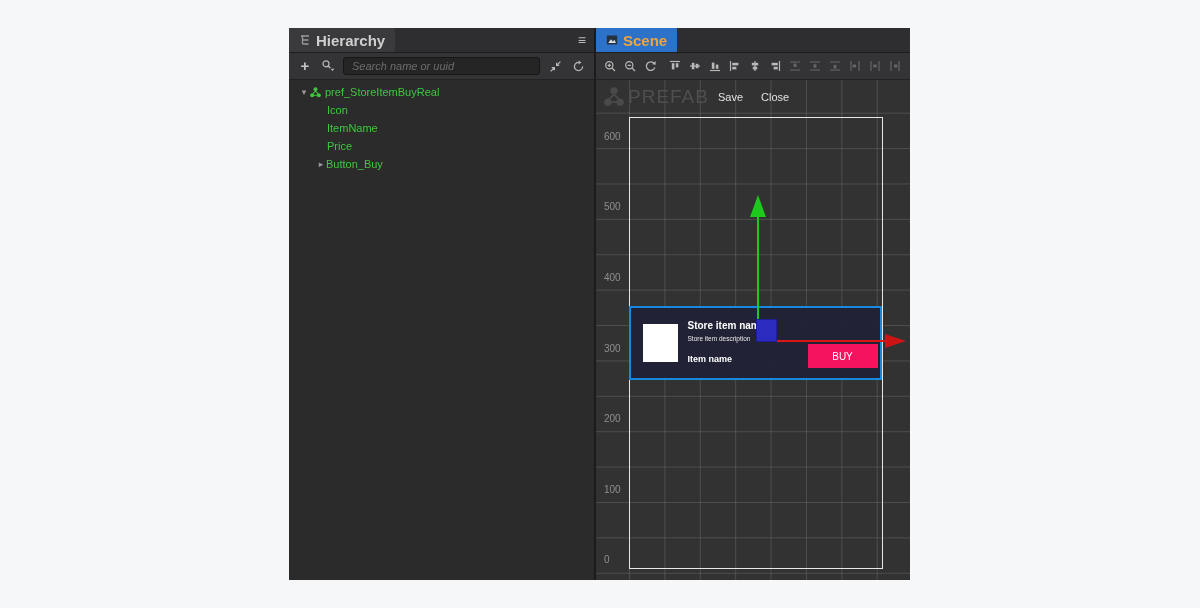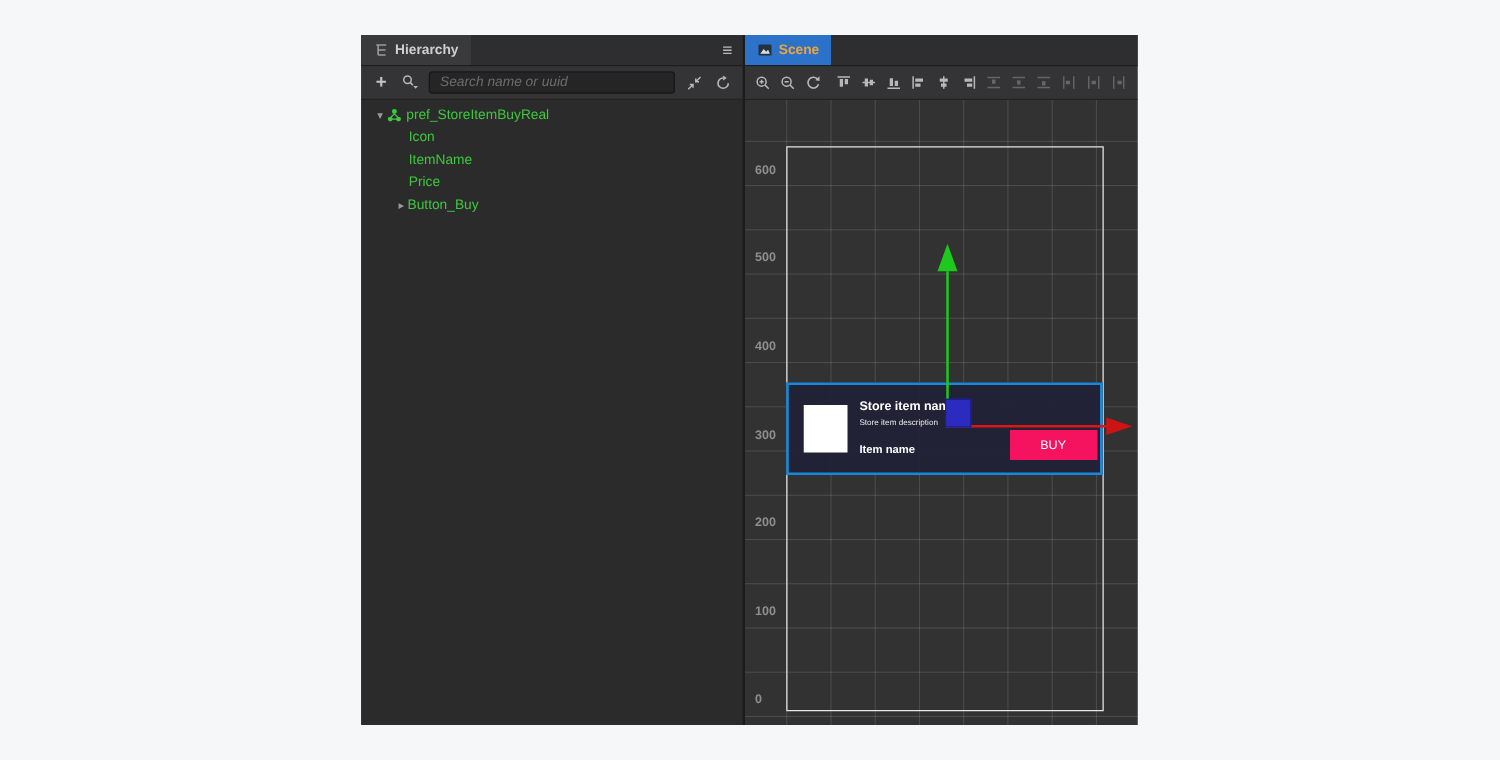--- a/index.html
+++ b/index.html
@@ -5,21 +5,21 @@
   * { margin:0; padding:0; box-sizing:border-box; }
   html,body { width:1200px; height:608px; }
   body { background:#f6f7f8; font-family:"Liberation Sans", sans-serif; overflow:hidden; }
 
   .editor { position:absolute; left:289px; top:28px; width:621px; height:552px; display:flex; }
 
   
   .hier { width:307px; height:552px; background:#2b2b2b; border-right:2px solid #1b1b1b; display:flex; flex-direction:column; }
 
   .tabbar { height:25px; background:#29292b; display:flex; align-items:stretch; border-bottom:1px solid #1d1d1d; flex:none; }
-  .tab { display:flex; align-items:center; gap:5px; padding:0 10px; font-size:11px; font-weight:bold; color:#cfcfcf; background:#3a3a3c; cursor:pointer; }
+  .tab { display:flex; align-items:center; gap:5px; padding:0 10px; font-size:15px; font-weight:bold; color:#cfcfcf; background:#3a3a3c; cursor:pointer; }
   .tabbar-rest { flex:1; background:#2e2e30; display:flex; align-items:center; justify-content:flex-end; padding-right:8px; }
   .menu-btn { color:#b8b8b8; font-size:14px; line-height:1; cursor:pointer; }
 
   .toolbar { height:27px; background:#343436; border-bottom:1px solid #222; display:flex; align-items:center; flex:none; }
   .hier .toolbar { padding:0 8px; gap:7px; }
   .tb-icon { display:flex; align-items:center; justify-content:center; width:16px; height:16px; flex:none; cursor:pointer; }
   .plus { color:#c4c4c4; font-size:15px; font-weight:bold; line-height:14px; }
   .search-input { flex:1; height:18px; background:#252525; border:1px solid #171717; border-radius:3px; color:#bbb; font-size:11px; font-style:italic; padding:0 8px; outline:none; font-family:"Liberation Sans", sans-serif; }
   .search-input::placeholder { color:#6d6d6d; font-style:italic; }
 
@@ -40,21 +40,21 @@
 
   .viewport { position:relative; flex:1; overflow:hidden; background-color:#323232;
     background-image:
       linear-gradient(to right, rgba(255,255,255,0.13) 1px, transparent 1px),
       linear-gradient(to bottom, rgba(255,255,255,0.13) 1px, transparent 1px);
     background-size:35.4px 35.4px, 35.4px 35.4px;
     background-position:33px 0px, 0px 32.7px; }
 
   .canvas-frame { position:absolute; left:33px; top:36.5px; width:254px; height:452.5px; border:1.5px solid #e6e6e6; }
 
-  .ruler-label { position:absolute; left:8px; color:#8f8f8f; font-size:10px; line-height:12px;font-weight:bold; }
+  .ruler-label { position:absolute; left:8px; color:#8f8f8f; font-size:10px; line-height:12px; }
 
   .prefab-bar { position:absolute; left:6px; top:4px; height:26px; display:flex; align-items:center; }
   .prefab-mark-icon { width:24px; height:24px; color:#4a4a4a; }
   .prefab-word { font-size:19px; color:#4f4f4f; letter-spacing:1px; margin-left:2px; }
   .pf-btn { color:#e0e0e0; font-size:11px; padding:3px 9px; cursor:pointer; }
   .pf-btn:first-of-type { margin-left:10px; }
 
   .selection { position:absolute; left:32.5px; top:226px; width:253px; height:74px; border:2px solid #1689de; background:rgba(33,33,55,0.92); }
   .item-icon { position:absolute; left:12px; top:16px; width:35px; height:38px; background:#ffffff; }
   .si-name { position:absolute; left:57px; top:12px; font-size:10px; font-weight:bold; color:#fff; }
@@ -260,20 +260,33 @@
       <span class="ruler-label" style="top:51px">600</span>
       <span class="ruler-label" style="top:121px">500</span>
       <span class="ruler-label" style="top:192px">400</span>
       <span class="ruler-label" style="top:263px">300</span>
       <span class="ruler-label" style="top:333px">200</span>
       <span class="ruler-label" style="top:404px">100</span>
       <span class="ruler-label" style="top:474px">0</span>
 
       <div class="canvas-frame"></div>
 
+      <div class="prefab-bar">
+        <span class="prefab-mark-icon">
+          <svg width="24" height="24" viewBox="0 0 14 14">
+              <path d="M7 5.5 L4.2 8.2 M7 5.5 L9.8 8.2 M4.6 10 H9.4" stroke="currentColor" stroke-width="1.1" fill="none"></path>
+              <circle cx="7" cy="3.4" r="2.1" fill="currentColor"></circle>
+              <circle cx="3.4" cy="10" r="2.1" fill="currentColor"></circle>
+              <circle cx="10.6" cy="10" r="2.1" fill="currentColor"></circle>
+            </svg>
+        </span>
+        <span class="prefab-word">PREFAB</span>
+        <span class="pf-btn">Save</span>
+        <span class="pf-btn">Close</span>
+      </div>
 
       <div class="selection">
         <div class="item-icon"></div>
         <span class="si-name">Store item name</span>
         <span class="si-desc">Store item description</span>
         <span class="si-price">Item name</span>
         <div class="buy-btn">
           <span>BUY</span>
         </div>
       </div>

